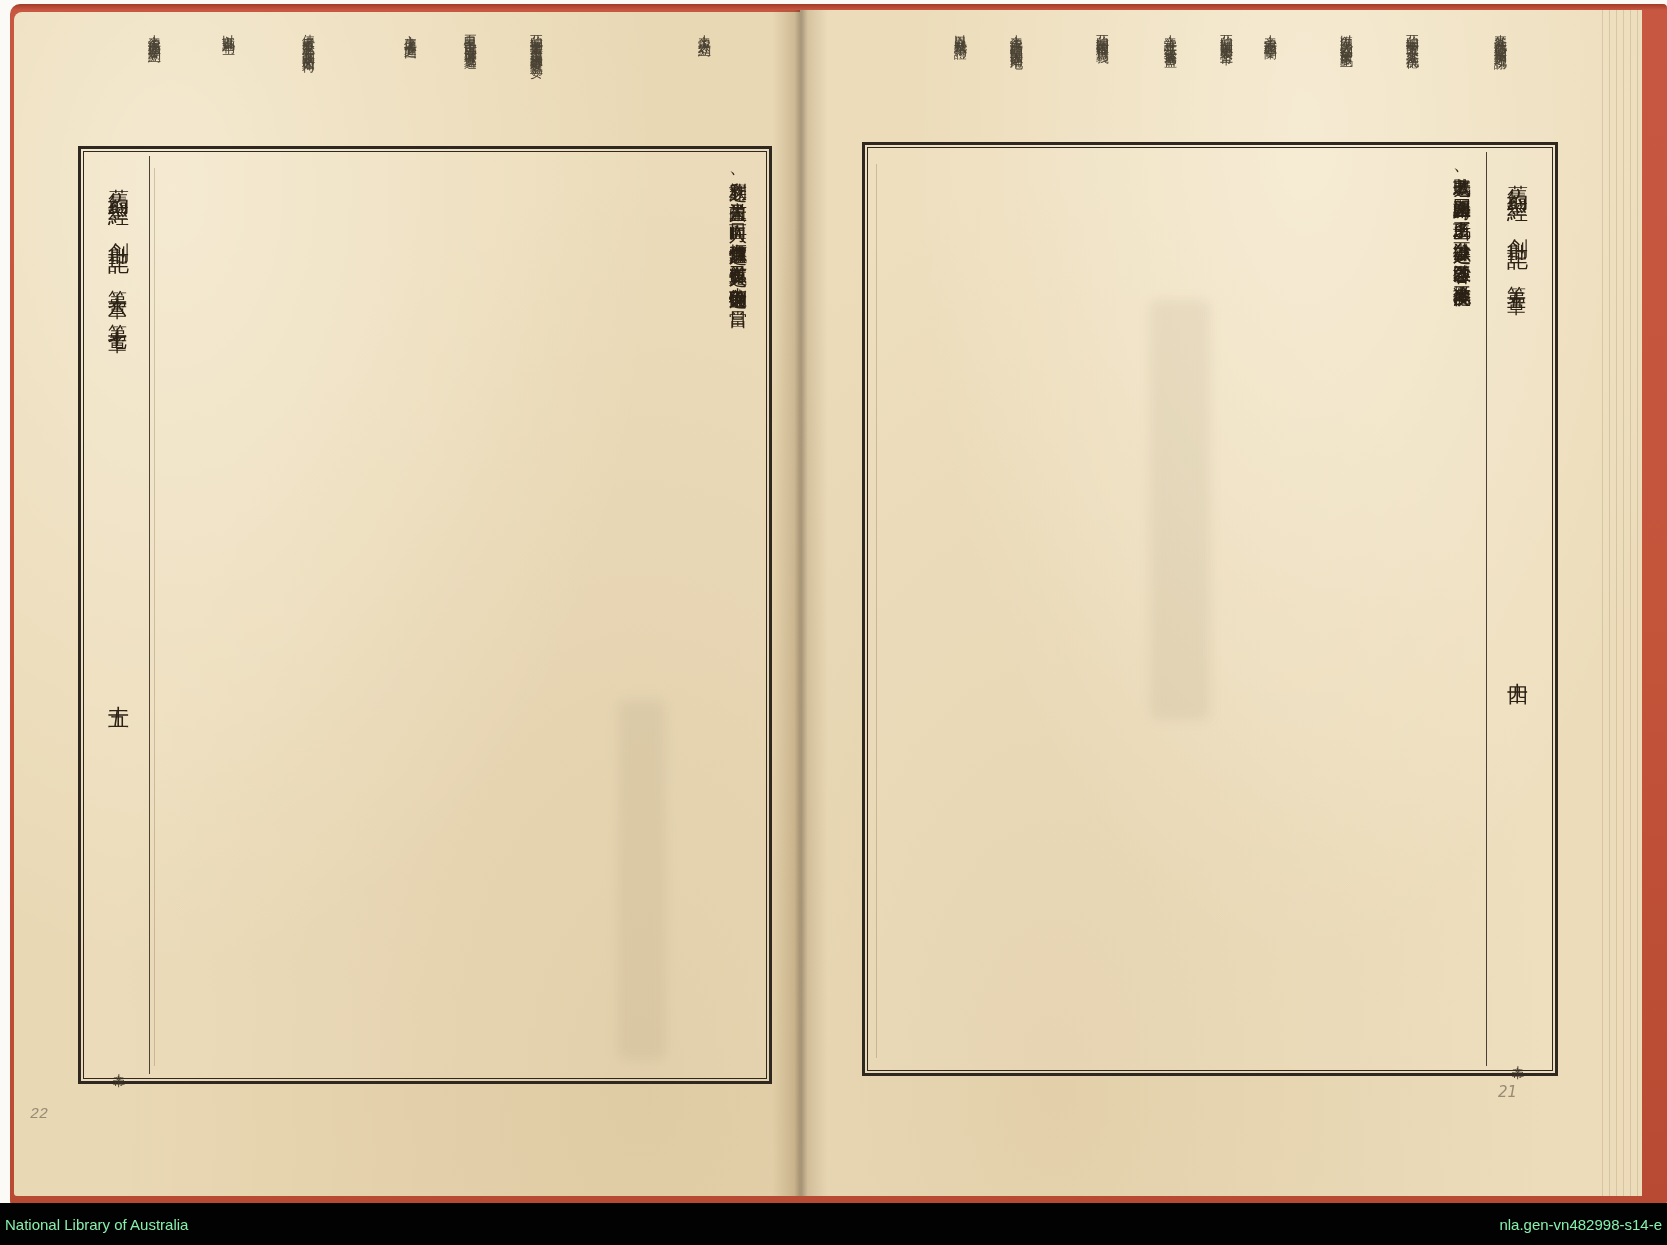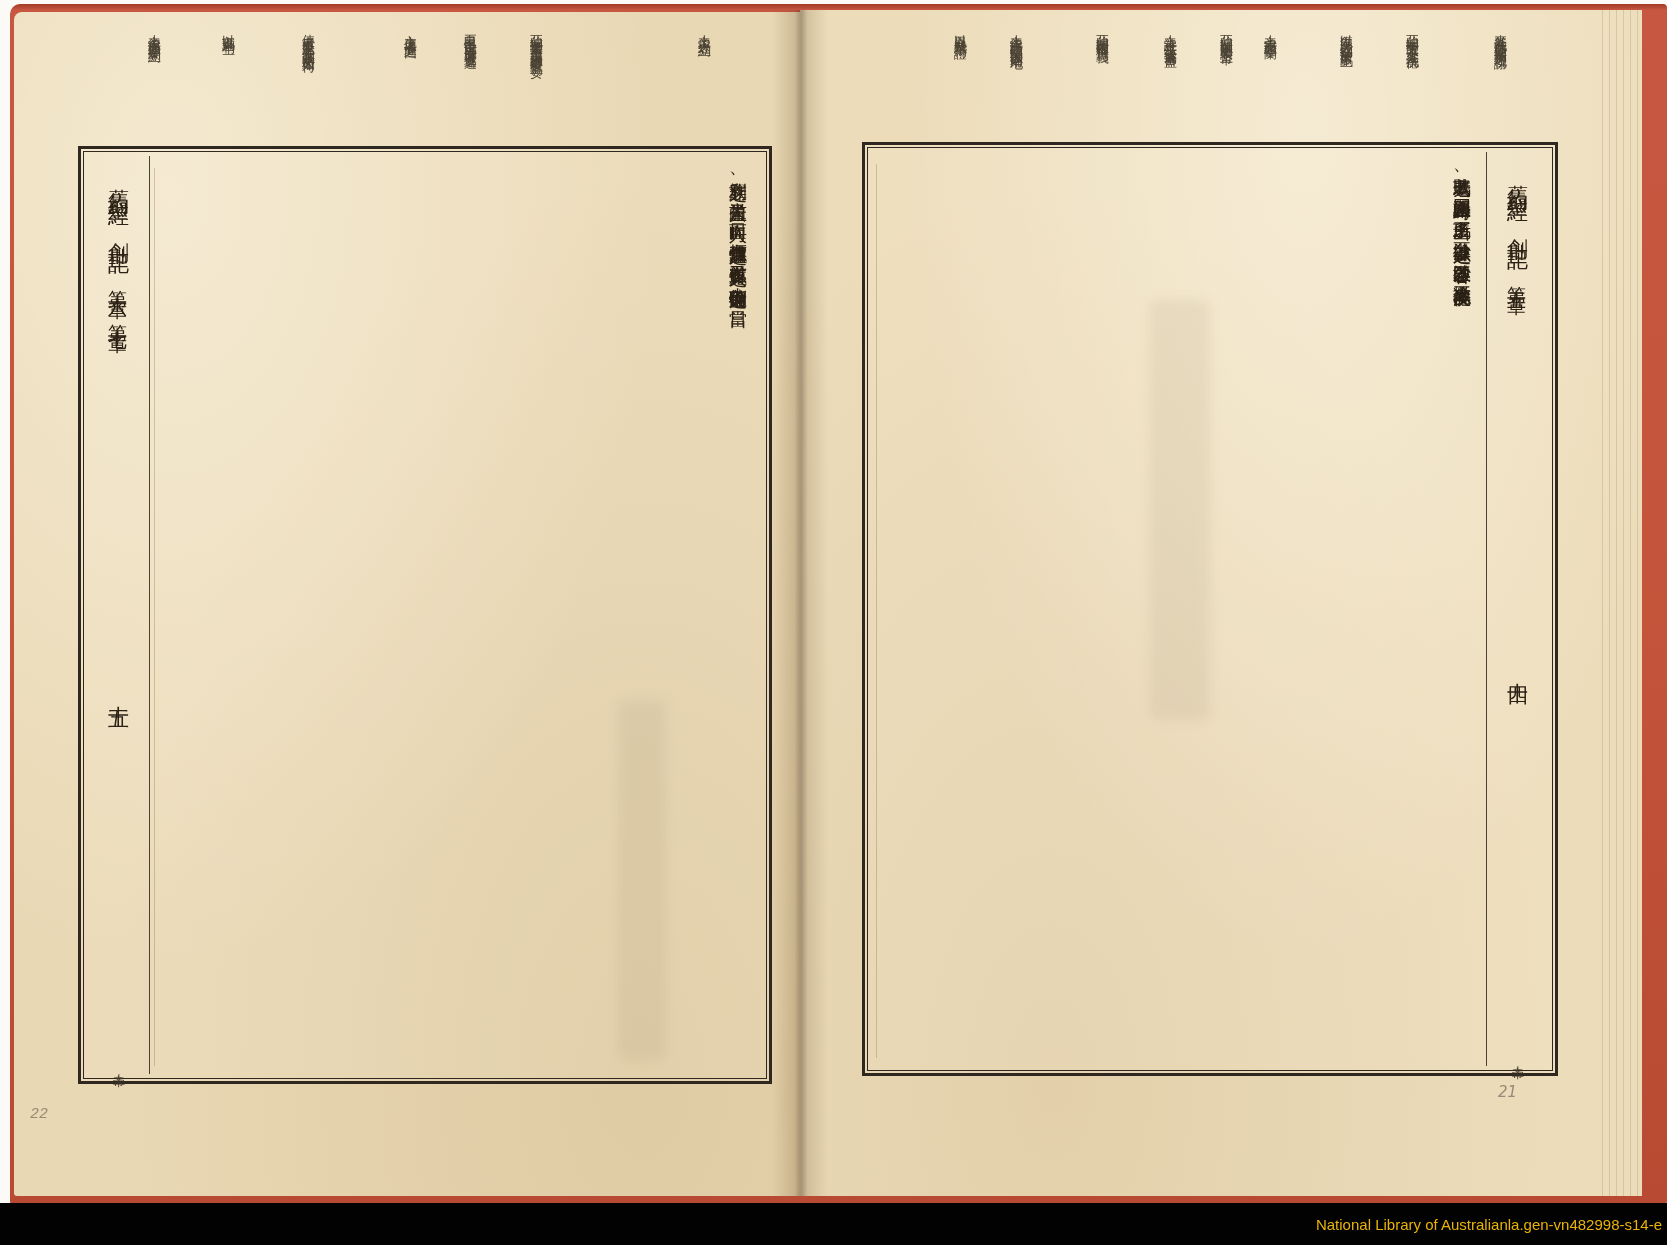--- a/index.html
+++ b/index.html
@@ -94,22 +94,22 @@
   .lp-n4{left:300px}.lp-n5{left:220px}.lp-n6{left:146px}
 
   
   .pencil { position:absolute; color:#97想8a76; color:#978a76; font-size:15px; font-style:italic; }
   .pencil-left  { left:30px;  top:1106px;font-family:Liberation Mono, monospace; }
   .pencil-right { left:1498px; top:1072px;margin-top:11px; }
 
   
   .footer {
     position:absolute; left:0; bottom:0; width:1667px; height:42px;
-    background:#020202; color:#eab308;
-    display:flex; justify-content:flex-end; align-items:center;
+    background:#020202; color:#86efac;
+    display:flex; justify-content:space-between; align-items:center;
     padding: 0 5px;
     font-family: "Liberation Sans", sans-serif; font-size: 15px;
   }
 </style>
 </head>
 <body>
 
 <div class="book-cover"></div>
 <div class="paper paper-left"></div>
 <div class="paper paper-right"></div>

